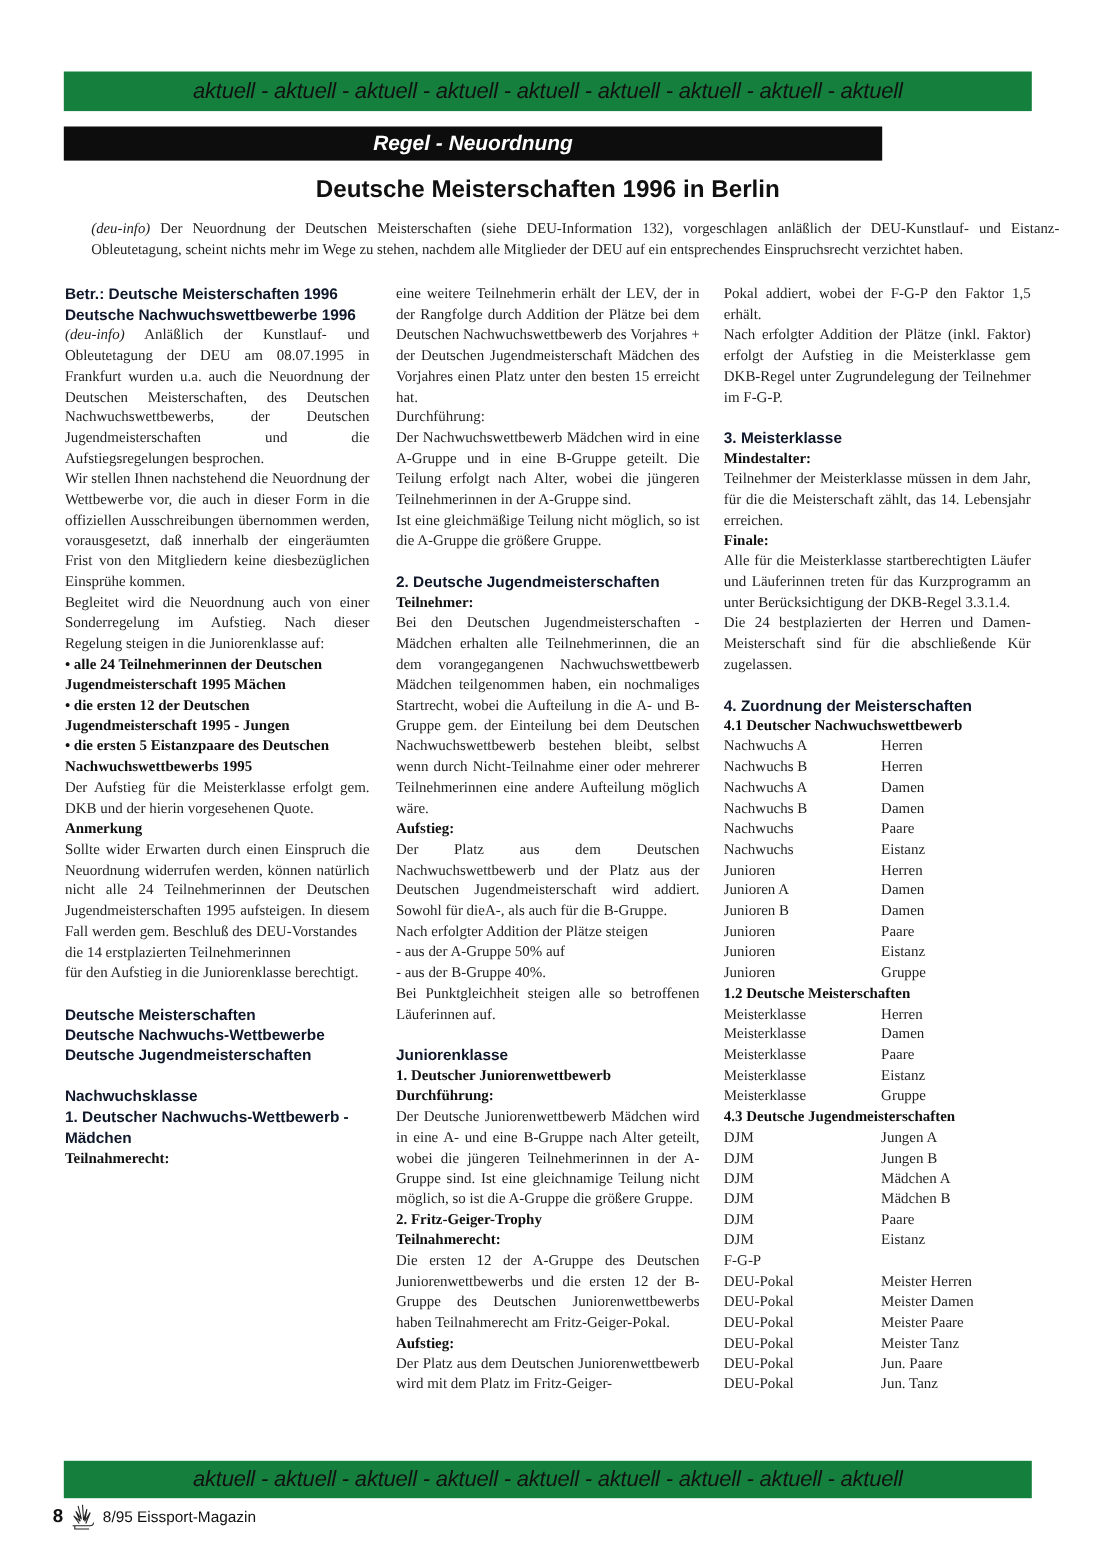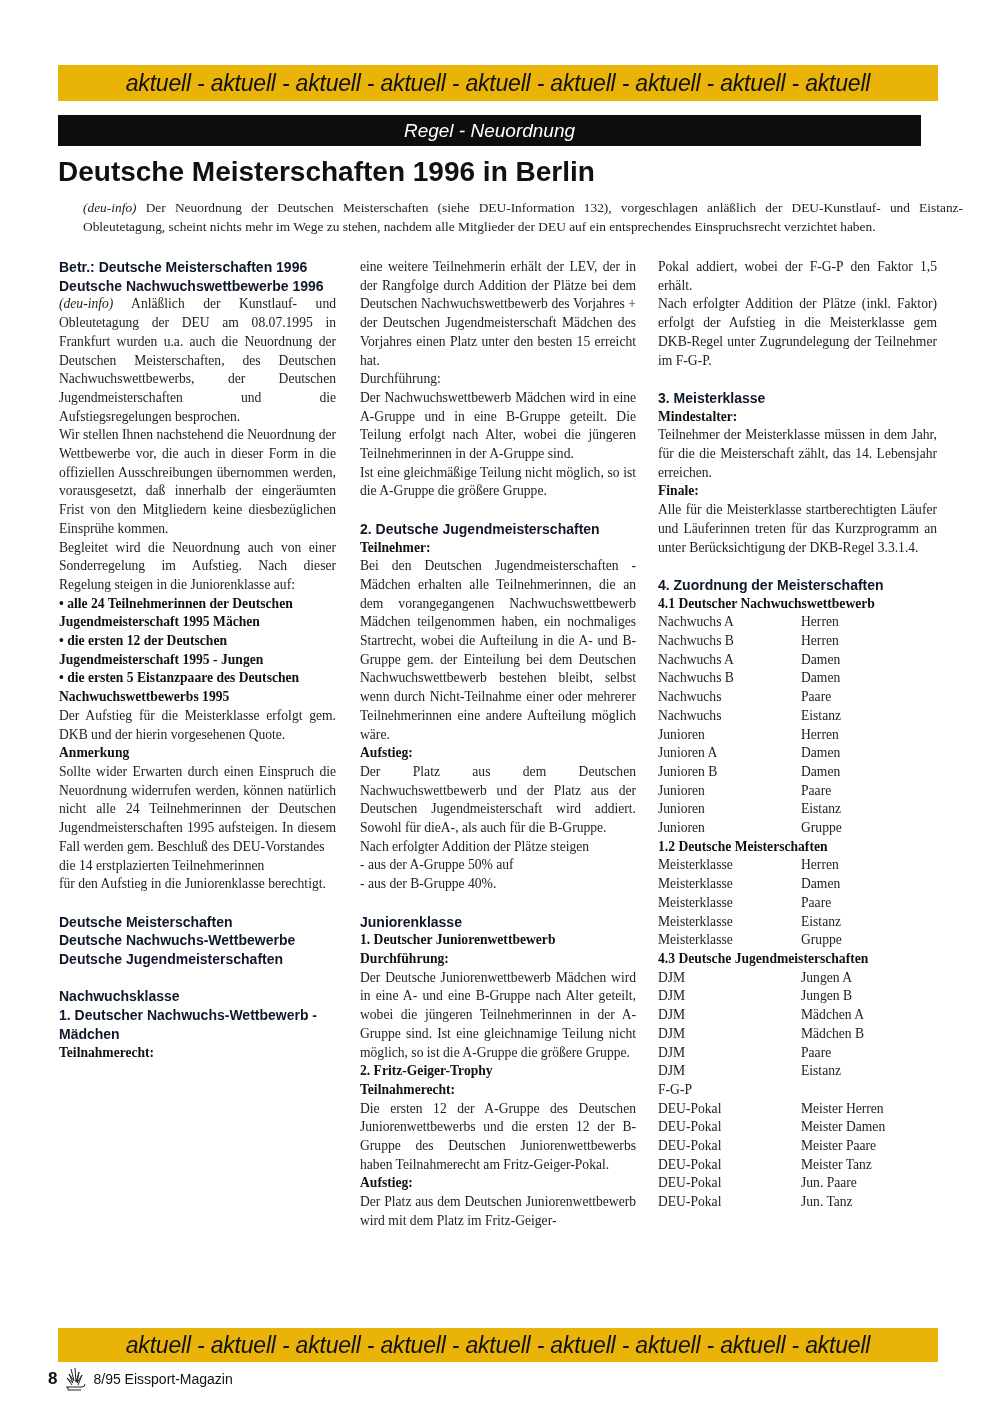--- a/index.html
+++ b/index.html
@@ -1,32 +1,32 @@
 <!DOCTYPE html>
 <html><head>
 <meta charset="utf-8">
 <style>
   html, body { margin: 0; padding: 0; background: #ffffff; }
   body { width: 1000px; height: 1412px; position: relative; overflow: hidden; color: #1a1a1a; }
   .banner {
-    position: absolute; left: 58px; width: 880px; background: #eab308;
-    font-family: "Liberation Sans", sans-serif; font-style: italic; font-size: 23px;
+    position: absolute; left: 58px; width: 880px; background: #15803d;
+    font-family: "Liberation Sans", sans-serif; font-style: italic; font-size: 20px;
     text-align: center; color: #111; letter-spacing: -0.2px;
   }
   .banner.top { top: 65px; height: 36px; line-height: 36px; }
   .banner.bottom { top: 1328px; height: 34px; line-height: 34px; }
   .section-bar {
-    position: absolute; left: 58px; top: 115px; width: 863px; height: 31px;
+    position: absolute; left: 58px; top: 115px; width: 744px; height: 31px;
     background: #0d0d0d; color: #ffffff; text-align: center;
-    font-family: "Liberation Sans", sans-serif; font-weight: normal; font-style: italic;
+    font-family: "Liberation Sans", sans-serif; font-weight: bold; font-style: italic;
     font-size: 19px; line-height: 31px;
   }
   .title {
-    position: absolute; left: 58px; top: 152px; width: 880px; 
-    font-family: "Liberation Sans", sans-serif; font-weight: bold; font-size: 28px;
+    position: absolute; left: 58px; top: 152px; width: 880px; text-align: center;
+    font-family: "Liberation Sans", sans-serif; font-weight: bold; font-size: 22px;
     line-height: 40px; color: #111;
   }
   .intro {
     position: absolute; left: 58px; top: 199px; width: 880px;
     font-family: "Liberation Serif", serif; font-size: 13.4px; line-height: 18.5px;
     text-align: justify; color: #222; margin-left: 25px;
   }
   .col {
     position: absolute; top: 258px; font-family: "Liberation Serif", serif;
     font-size: 13.6px; line-height: 18.7px; color: #222; text-align: justify;
@@ -89,20 +89,21 @@
   <p>Ist eine gleichmäßige Teilung nicht möglich, so ist die A-Gruppe die größere Gruppe.</p>
   <div class="gap"></div>
   <p class="h-sans">2. Deutsche Jugendmeisterschaften</p>
   <p class="h-serif">Teilnehmer:</p>
   <p>Bei den Deutschen Jugendmeisterschaften - Mädchen erhalten alle Teilnehmerinnen, die an dem vorangegangenen Nachwuchswettbewerb Mädchen teilgenommen haben, ein nochmaliges Startrecht, wobei die Aufteilung in die A- und B-Gruppe gem. der Einteilung bei dem Deutschen Nachwuchswettbewerb bestehen bleibt, selbst wenn durch Nicht-Teilnahme einer oder mehrerer Teilnehmerinnen eine andere Aufteilung möglich wäre.</p>
   <p class="h-serif">Aufstieg:</p>
   <p>Der Platz aus dem Deutschen Nachwuchswettbewerb und der Platz aus der Deutschen Jugendmeisterschaft wird addiert. Sowohl für dieA-, als auch für die B-Gruppe.</p>
   <p style="text-align:left">Nach erfolgter Addition der Plätze steigen</p>
   <p style="text-align:left">- aus der A-Gruppe 50% auf</p>
   <p style="text-align:left">- aus der B-Gruppe 40%.</p>
+  <p>Bei Punktgleichheit steigen alle so betroffenen Läuferinnen auf.</p>
   <div class="gap"></div>
   <p class="h-sans">Juniorenklasse</p>
   <p class="h-serif">1. Deutscher Juniorenwettbewerb</p>
   <p class="h-serif">Durchführung:</p>
   <p>Der Deutsche Juniorenwettbewerb Mädchen wird in eine A- und eine B-Gruppe nach Alter geteilt, wobei die jüngeren Teilnehmerinnen in der A-Gruppe sind. Ist eine gleichnamige Teilung nicht möglich, so ist die A-Gruppe die größere Gruppe.</p>
   <p class="h-serif">2. Fritz-Geiger-Trophy</p>
   <p class="h-serif">Teilnahmerecht:</p>
   <p>Die ersten 12 der A-Gruppe des Deutschen Juniorenwettbewerbs und die ersten 12 der B-Gruppe des Deutschen Juniorenwettbewerbs haben Teilnahmerecht am Fritz-Geiger-Pokal.</p>
   <p class="h-serif">Aufstieg:</p>
   <p>Der Platz aus dem Deutschen Juniorenwettbewerb wird mit dem Platz im Fritz-Geiger-</p>
@@ -110,20 +111,21 @@
 
 <div class="col col3">
   <p>Pokal addiert, wobei der F-G-P den Faktor 1,5 erhält.</p>
   <p>Nach erfolgter Addition der Plätze (inkl. Faktor) erfolgt der Aufstieg in die Meisterklasse gem DKB-Regel unter Zugrundelegung der Teilnehmer im F-G-P.</p>
   <div class="gap"></div>
   <p class="h-sans">3. Meisterklasse</p>
   <p class="h-serif">Mindestalter:</p>
   <p>Teilnehmer der Meisterklasse müssen in dem Jahr, für die die Meisterschaft zählt, das 14. Lebensjahr erreichen.</p>
   <p class="h-serif">Finale:</p>
   <p>Alle für die Meisterklasse startberechtigten Läufer und Läuferinnen treten für das Kurzprogramm an unter Berücksichtigung der DKB-Regel 3.3.1.4.</p>
+  <p>Die 24 bestplazierten der Herren und Damen-Meisterschaft sind für die abschließende Kür zugelassen.</p>
   <div class="gap"></div>
   <p class="h-sans">4. Zuordnung der Meisterschaften</p>
   <div id="assignments">
       <p class="h-serif">4.1 Deutscher Nachwuchswettbewerb</p>
       <div class="assign-row">
         <span class="a">Nachwuchs A</span>
         <span>Herren</span>
       </div>
       <div class="assign-row">
         <span class="a">Nachwuchs B</span>

